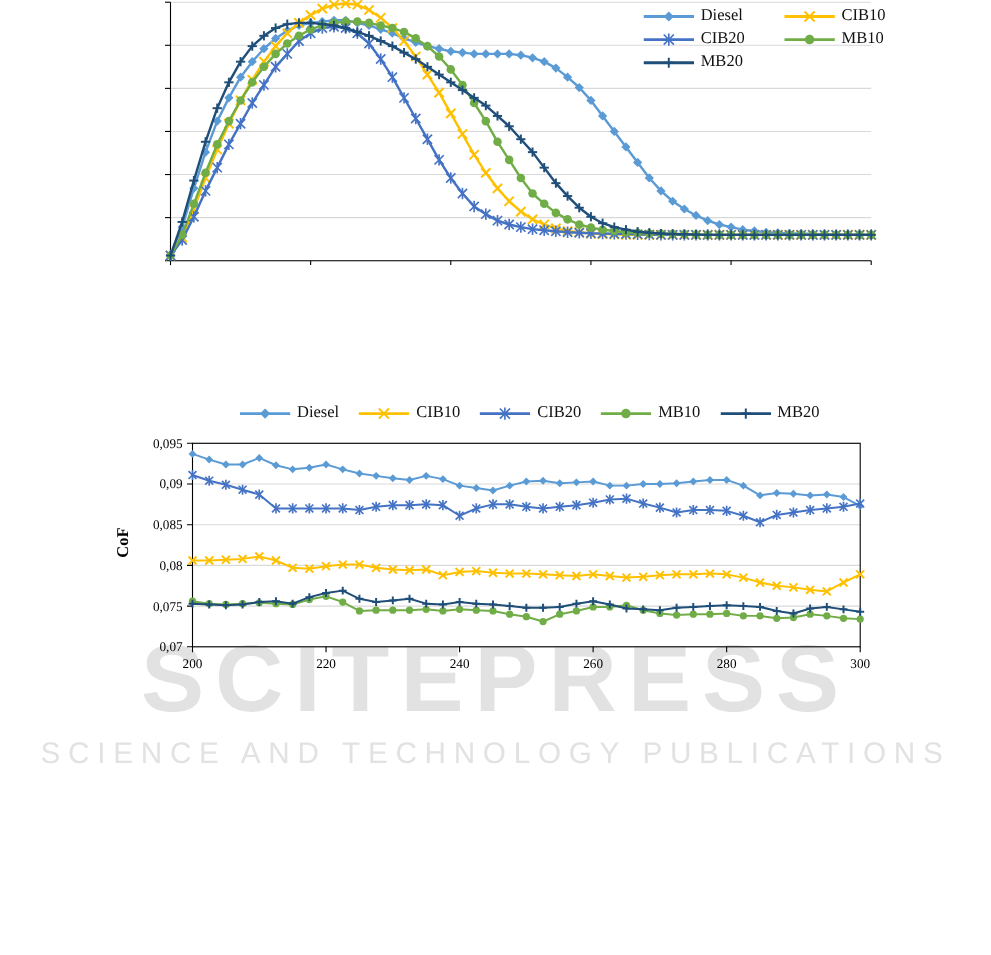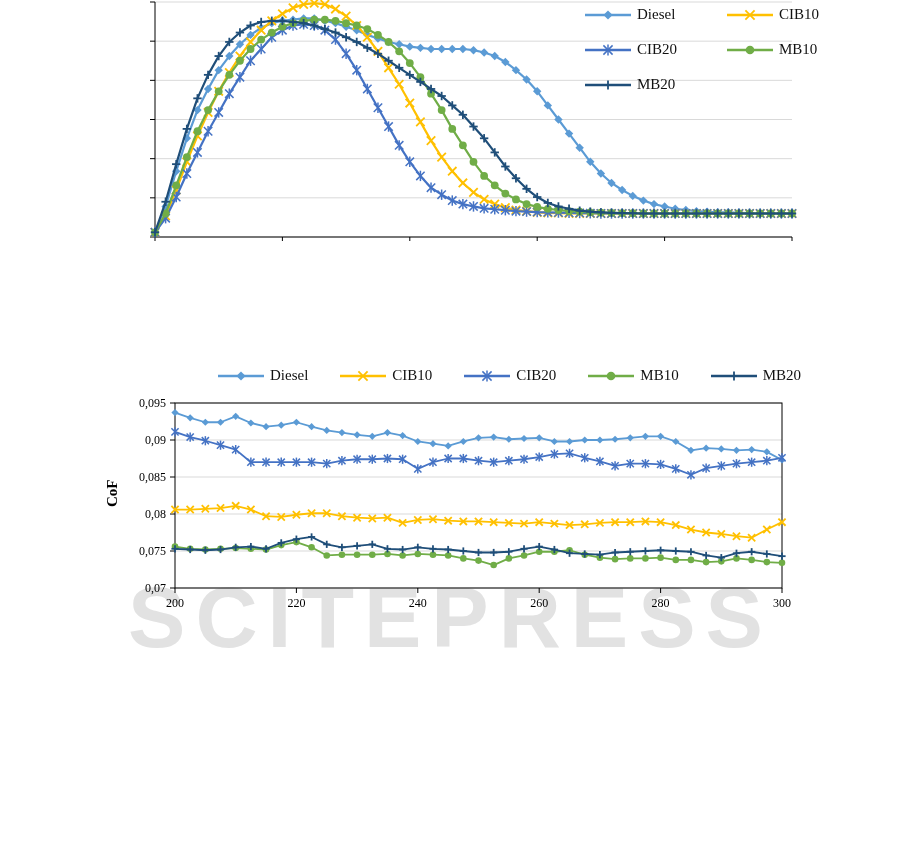--- a/index.html
+++ b/index.html
@@ -65,21 +65,20 @@
     height: 300px;
   }
 
   .legend {
     position: absolute;
     display: flex;
     flex-wrap: wrap;
     align-items: center;
     font-size: 15px;
     color: #111;
-    gap: 14px;
   }
   .legend-item {
     display: flex;
     align-items: center;
     margin-right: 18px;
     margin-bottom: 4px;
     white-space: nowrap;
   }
   .legend-swatch {
     width: 46px;
@@ -129,20 +128,21 @@
     top: 283px;
     width: 901px;
     text-align: center;
   }
 </style>
 </head>
 <body>
 
 <div id="watermark">
   <div class="wm-text wm-big">SCITEPRESS</div>
+  <div class="wm-text wm-small">SCIENCE AND TECHNOLOGY PUBLICATIONS</div>
 </div>
 
 <div class="chart-block" id="chart-top">
   <div class="legend" id="legend-top">
       <div class="legend-item">
         <span class="legend-swatch"><svg width="46" height="14">
             <line x1="0" y1="7" x2="46" y2="7" stroke="#5b9bd5" stroke-width="2.6"></line>
             <polygon points="23,2.4000000000000004 27.6,7 23,11.6 18.4,7" fill="#5b9bd5" stroke="none"></polygon>
           </svg></span>
         <span class="legend-label">Diesel</span>

